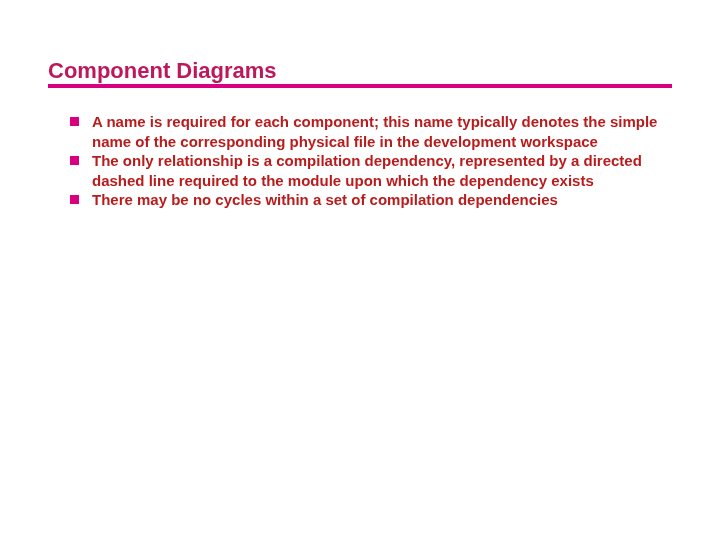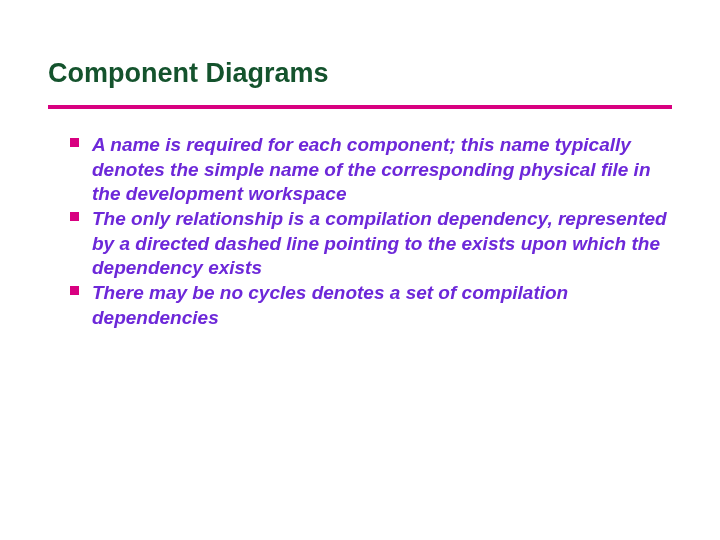--- a/index.html
+++ b/index.html
@@ -4,58 +4,57 @@
   <style>
     * { margin: 0; padding: 0; box-sizing: border-box; }
     body {
       width: 720px;
       height: 540px;
       background: #ffffff;
       font-family: Arial, Helvetica, sans-serif;
       padding: 58px 48px 0 48px;
     }
     .title {
-      font-size: 27px;
+      font-size: 22px;
       font-weight: bold;
-      color: #14532d;
-      margin-bottom: 16px;
+      color: #be185d;
+      margin-bottom: 0;
     }
     .underline {
       height: 4px;
       background: #d80080;
       width: 100%;
       margin-bottom: 24px;
     }
     .bullets {
       list-style: none;
       padding-left: 22px;
     }
     .bullets li {
       position: relative;
-      font-size: 19px;
+      font-size: 15px;
       font-weight: bold;
-      color: #6d28d9;
+      color: #b91c1c;
       line-height: 1.3;
       margin-bottom: 0;
       padding-left: 22px;
-      font-style: italic;
     }
     .bullets li::before {
       content: "";
       position: absolute;
       left: 0;
       top: 5px;
       width: 9px;
       height: 9px;
       background: #d80080;
     }
   </style>
 </head>
 <body>
 
 <div class="title">Component Diagrams</div>
 <div class="underline"></div>
 
 <ul class="bullets">
   <li>A name is required for each component; this name typically denotes the simple name of the corresponding physical file in the development workspace</li>
-  <li>The only relationship is a compilation dependency, represented by a directed dashed line pointing to the exists upon which the dependency exists</li>
-  <li>There may be no cycles denotes a set of compilation dependencies</li>
+  <li>The only relationship is a compilation dependency, represented by a directed dashed line required to the module upon which the dependency exists</li>
+  <li>There may be no cycles within a set of compilation dependencies</li>
 </ul>
 
 </body></html>

